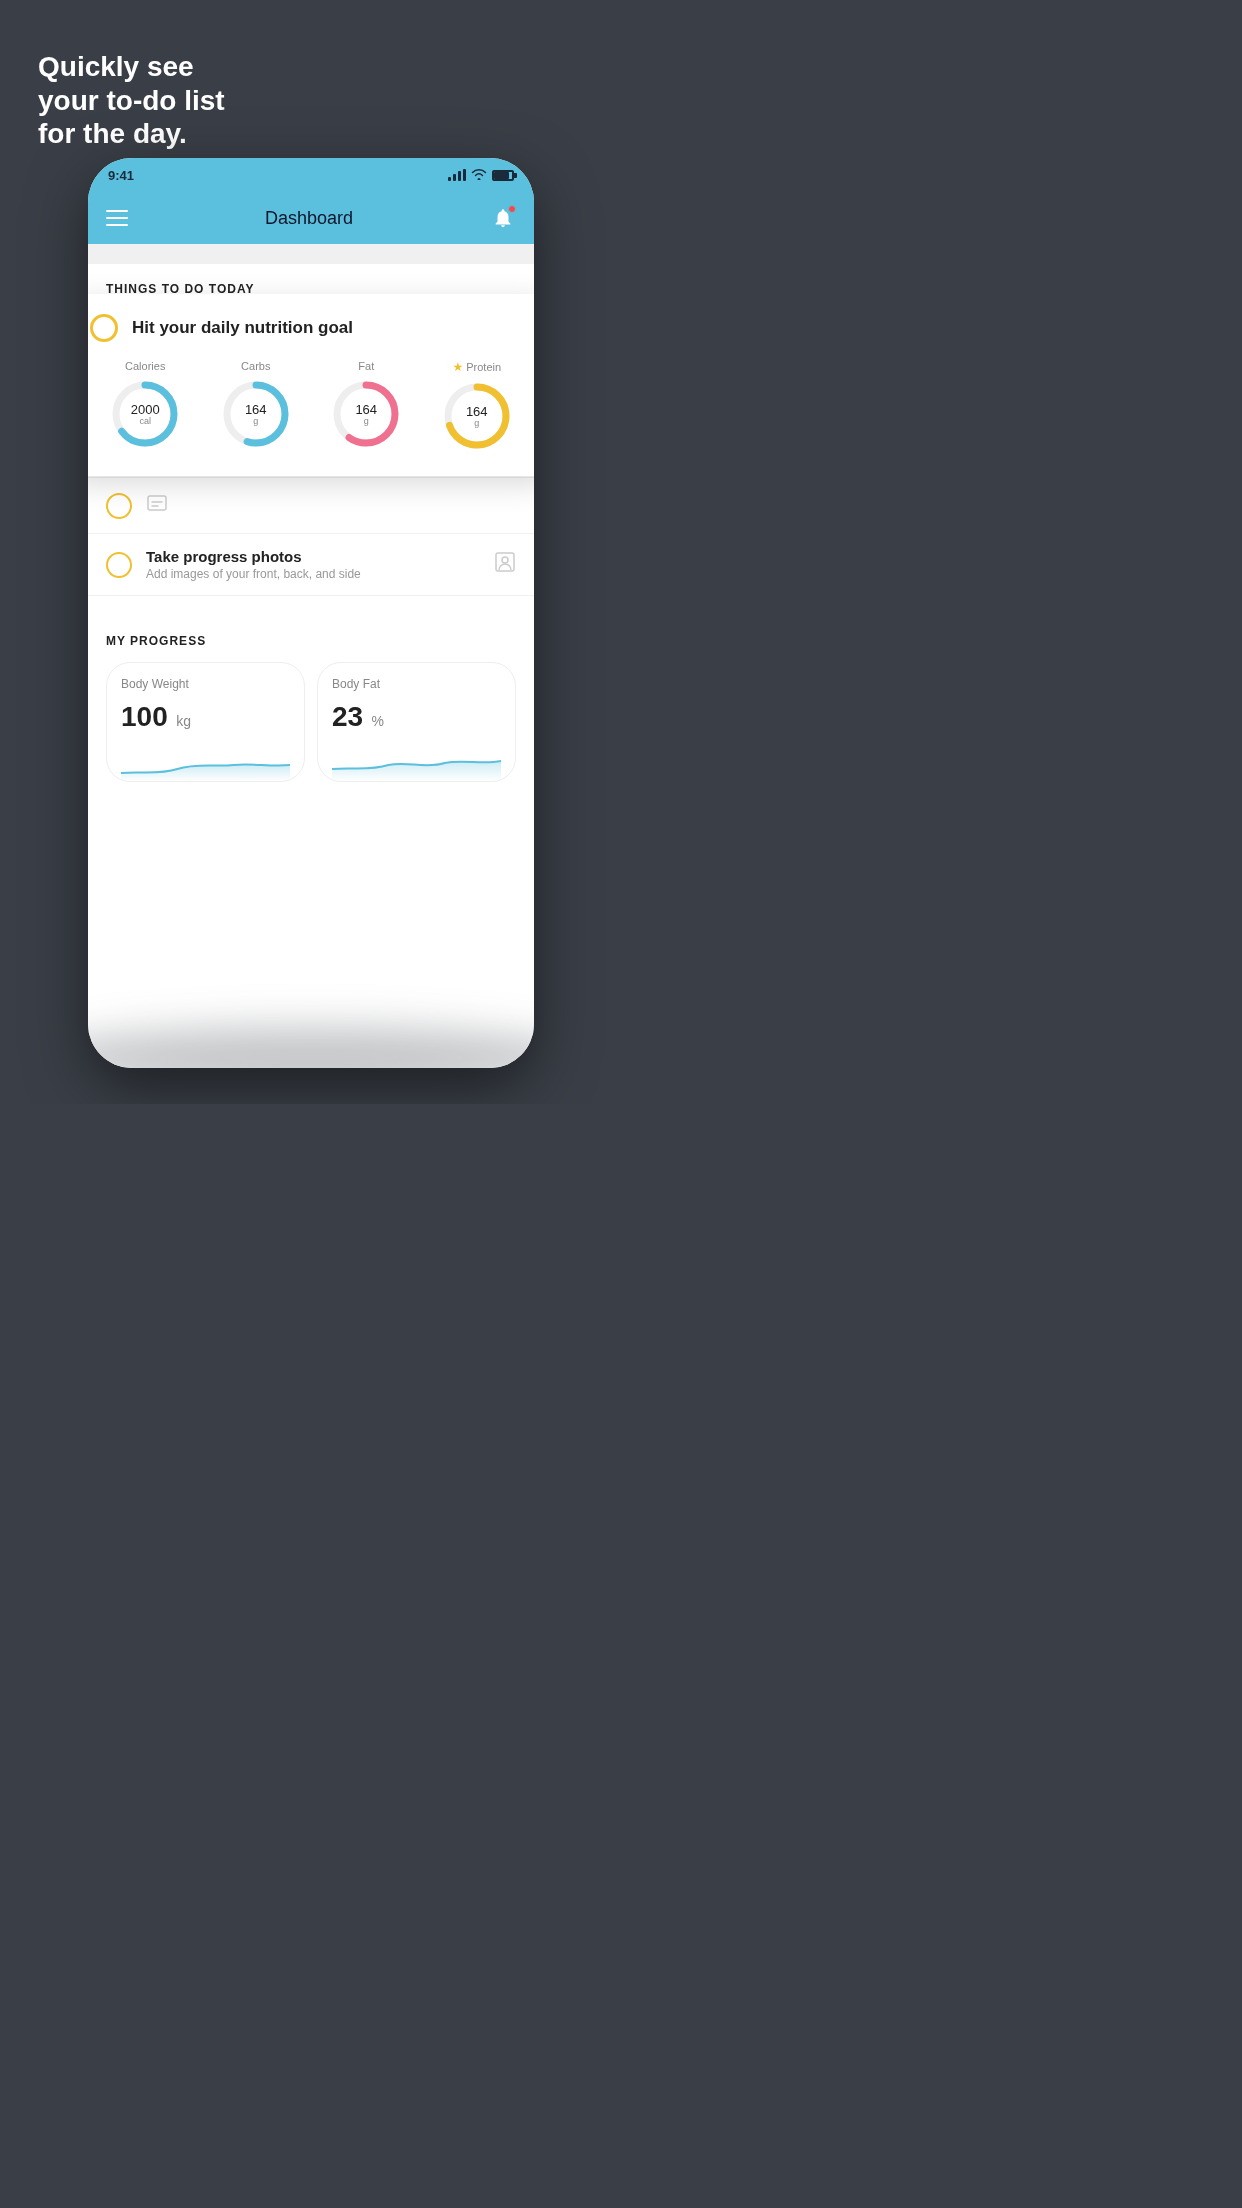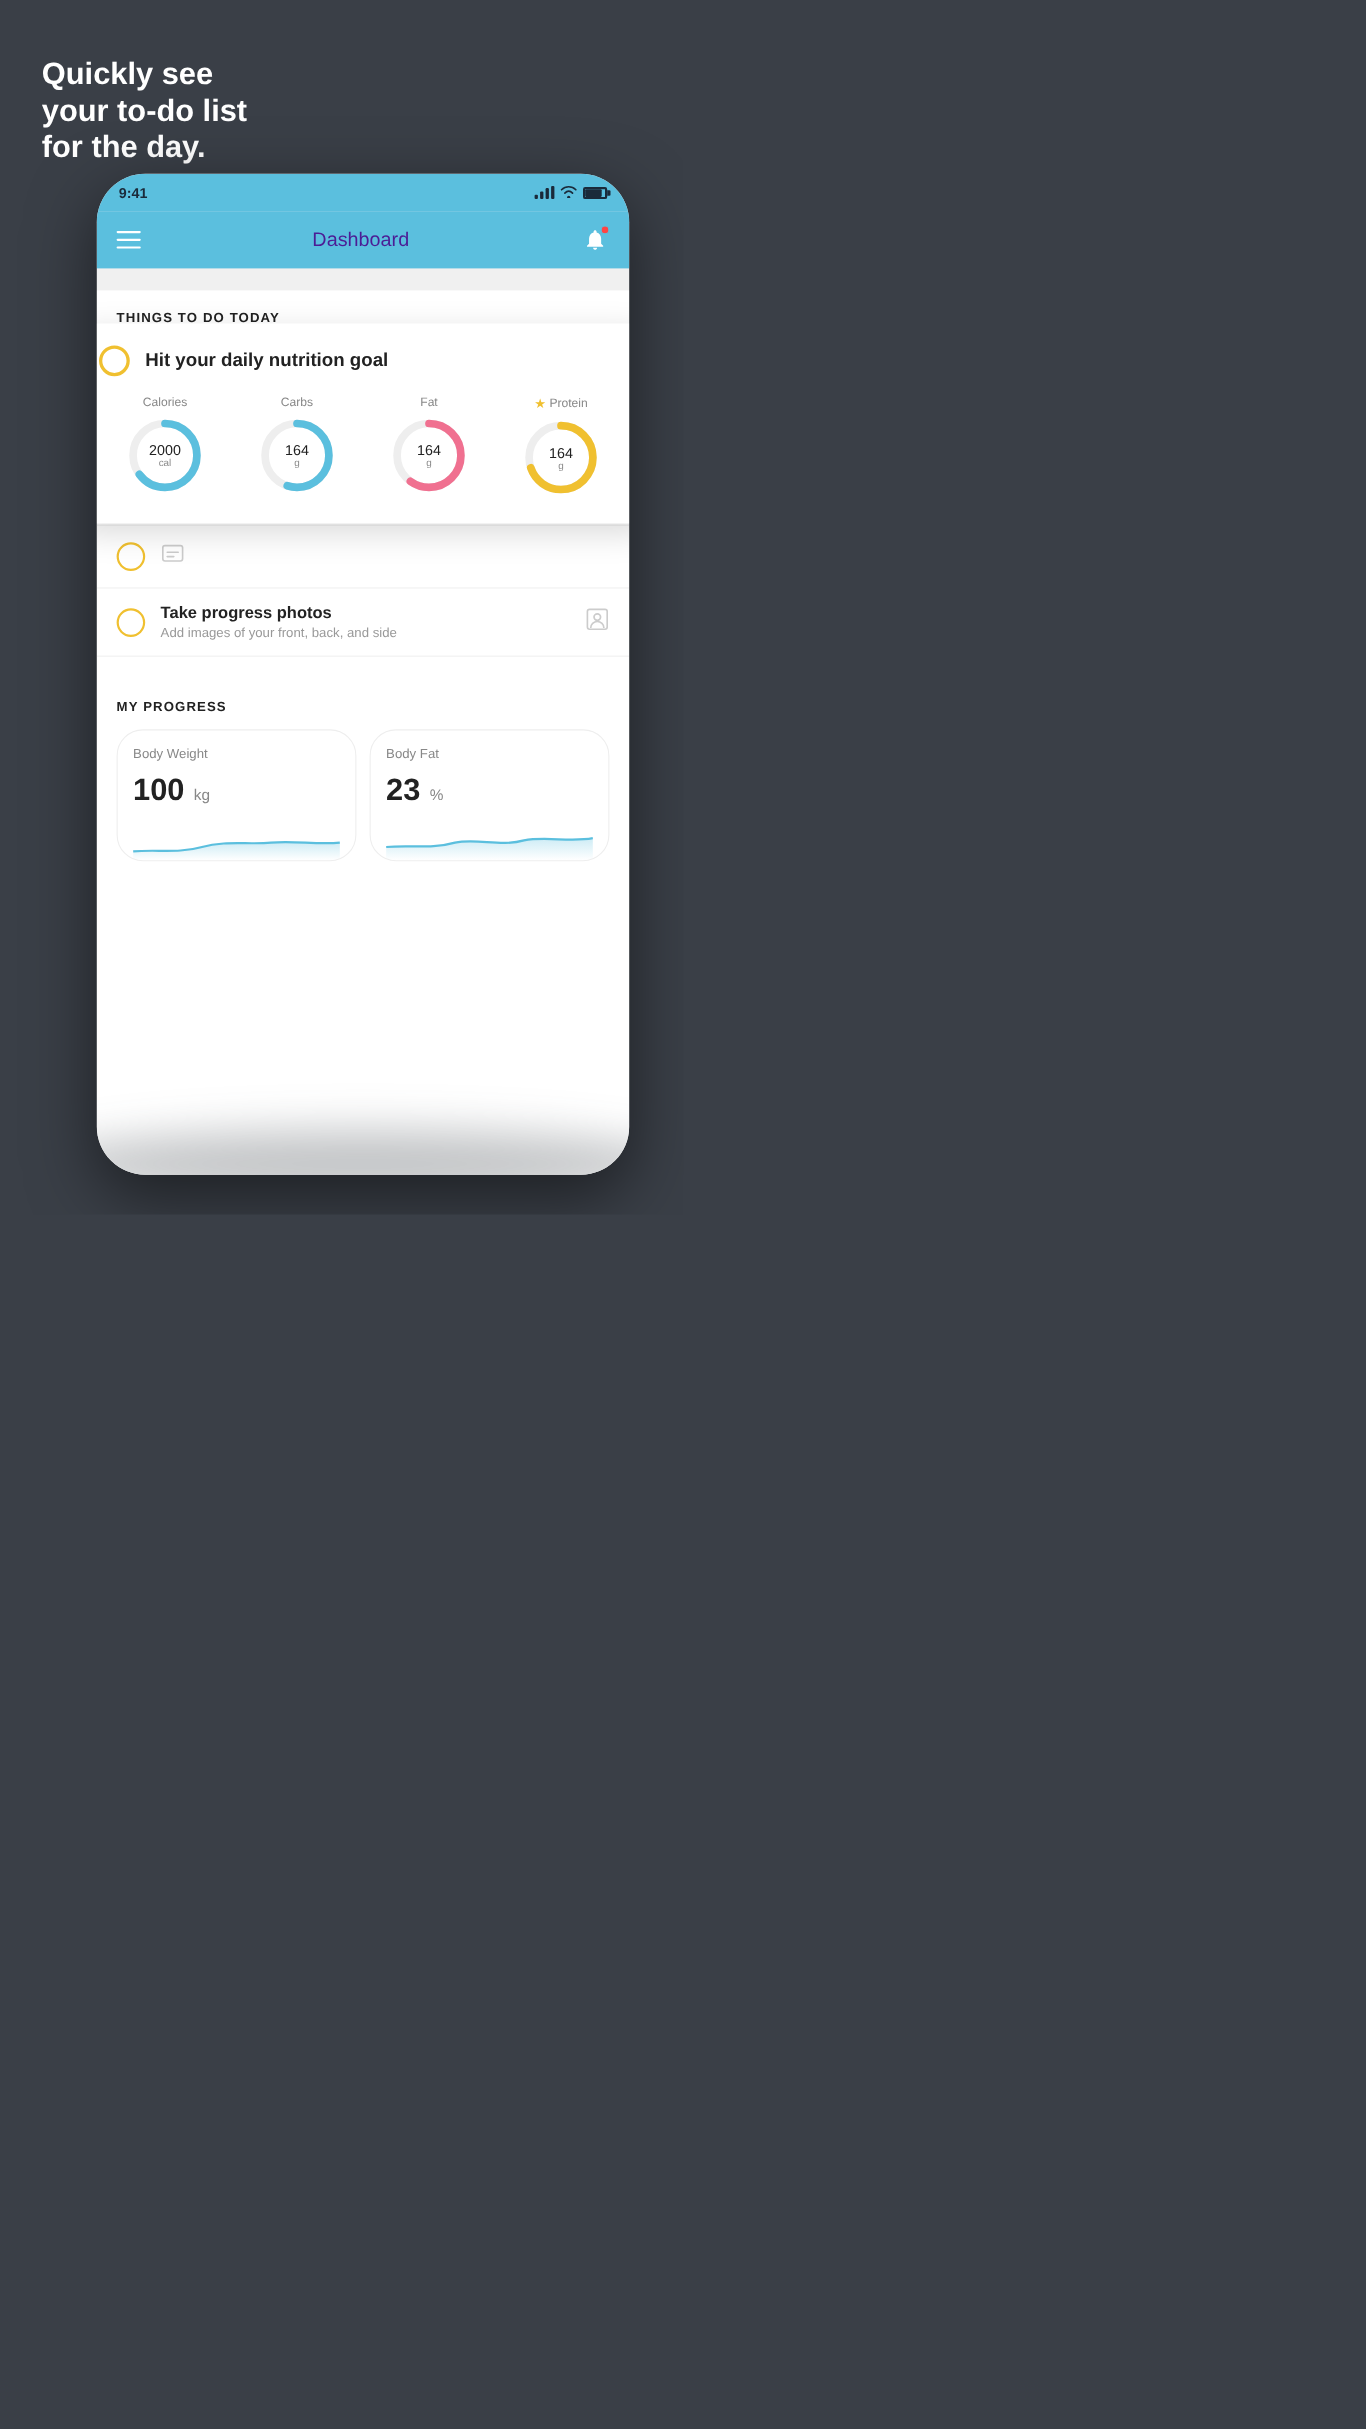--- a/index.html
+++ b/index.html
@@ -23,21 +23,21 @@
       font-weight: 800;
       line-height: 1.2;
       z-index: 1;
     }
 
     
     .phone-frame {
       position: absolute;
       top: 158px;
       left: 88px;
-      width: 484px;
+      width: 446px;
       height: 910px;
       background: #f0f0f0;
       border-radius: 44px;
       overflow: hidden;
       box-shadow: 0 20px 60px rgba(0,0,0,0.5);
       z-index: 2;
     }
 
     
     .status-bar {
@@ -114,21 +114,21 @@
       cursor: pointer;
     }
     .hamburger span {
       display: block;
       width: 22px;
       height: 2px;
       background: white;
       border-radius: 1px;
     }
     .header-title {
-      color: #4c1d95;
+      color: #0f172a;
       font-size: 18px;
       font-weight: 500;
     }
     .bell-icon {
       position: relative;
       width: 26px;
       height: 26px;
       display: flex;
       align-items: center;
       justify-content: center;

